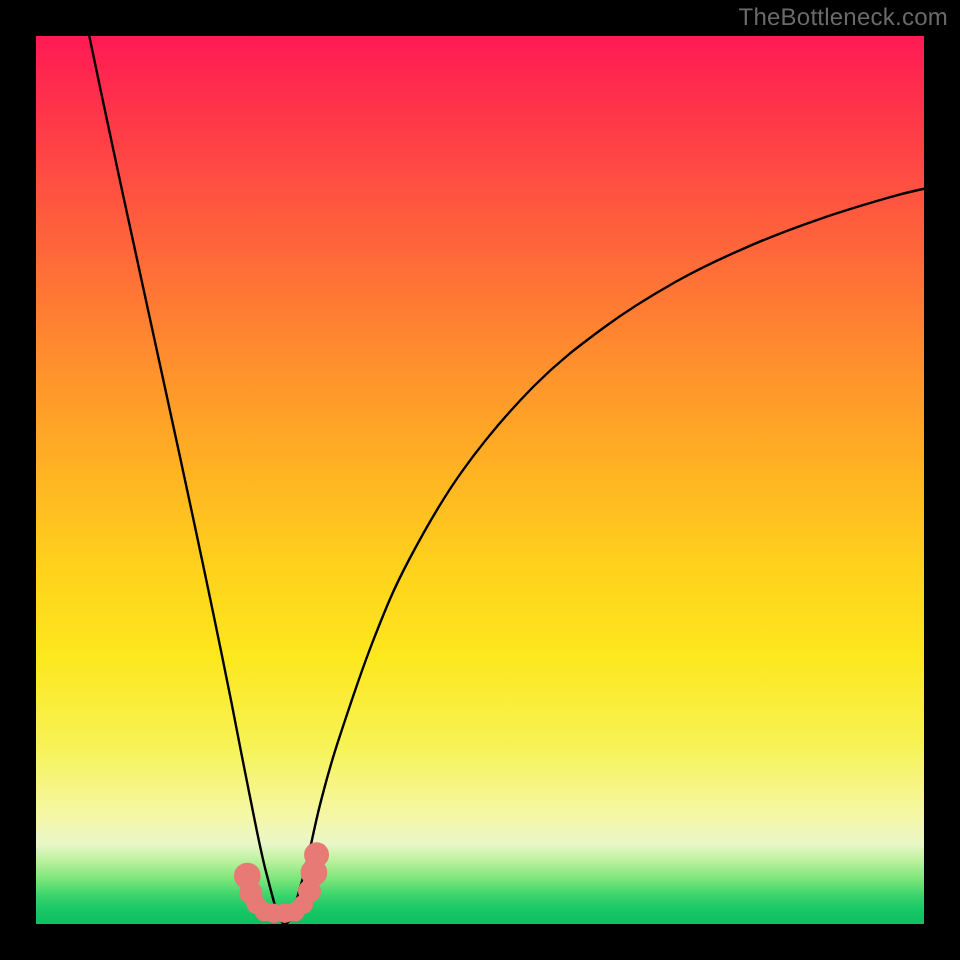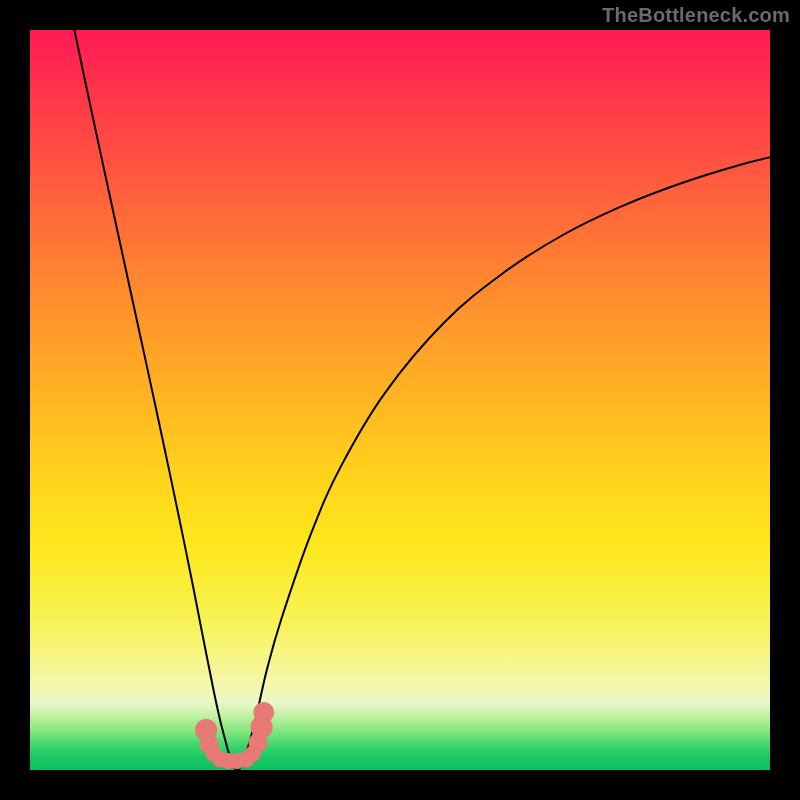--- a/index.html
+++ b/index.html
@@ -47,21 +47,21 @@
       #0fbf60 100%
     );
   }
   .watermark {
     position: absolute;
     top: 4px;
     right: 10px;
     font-family: Arial, Helvetica, sans-serif;
     font-size: 20px;
     color: #6a6a6a;
-    font-weight: 700;
+    font-weight: 400;
     letter-spacing: 0.2px;
     user-select: none;
   }
   svg.curve {
     position: absolute;
     inset: 0;
     width: 740px;
     height: 740px;
   }
   .curve-path {

